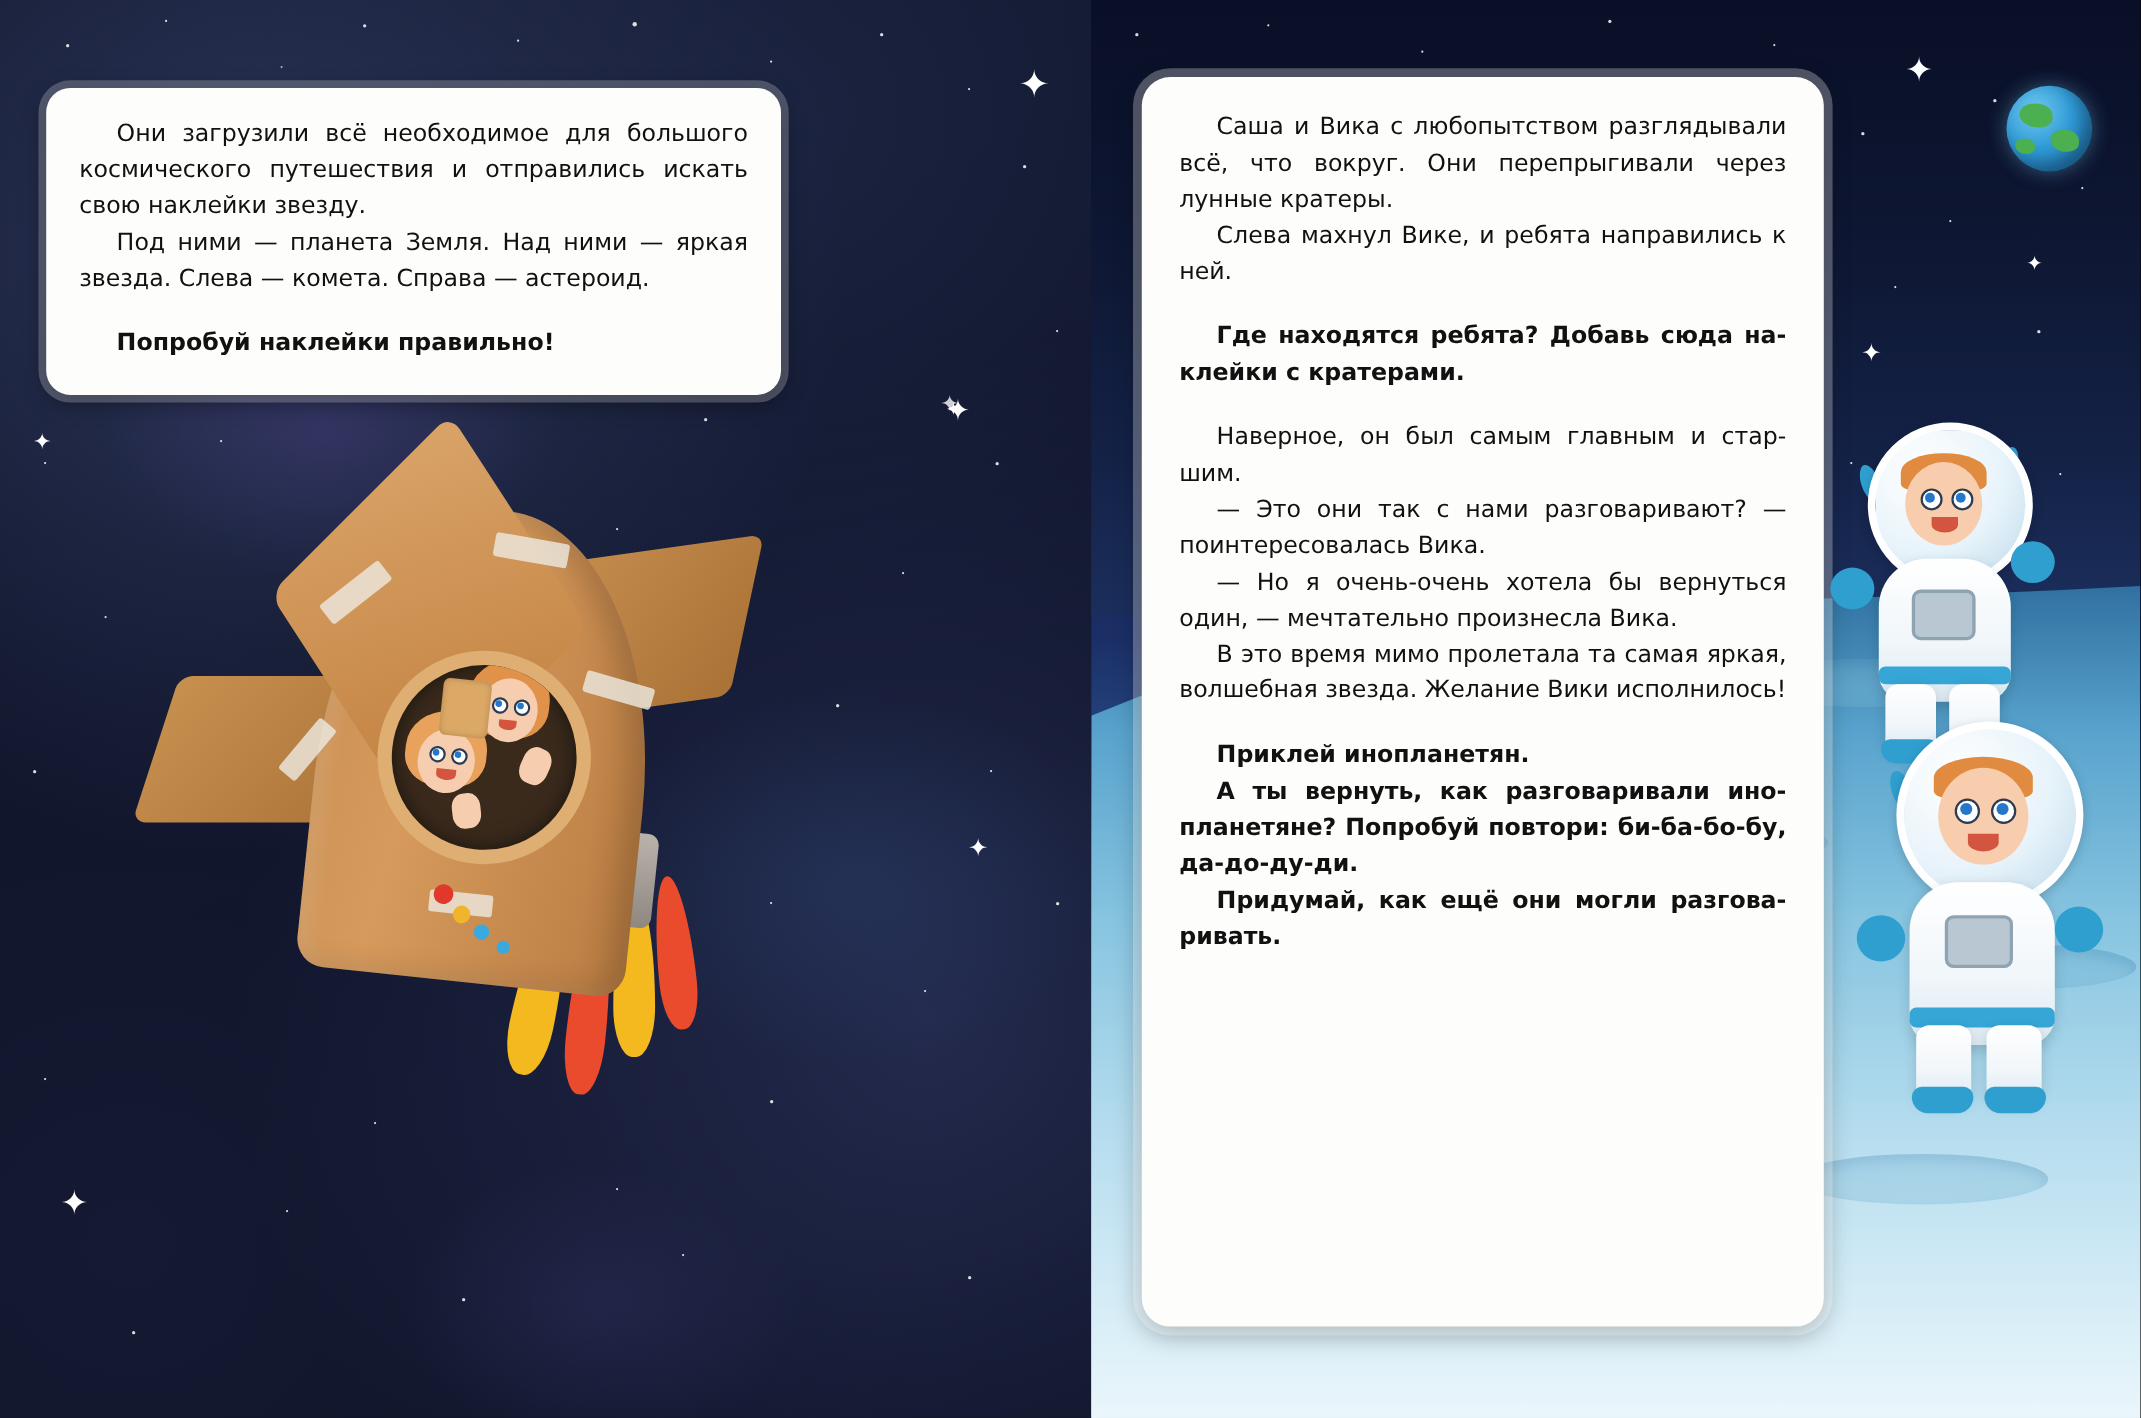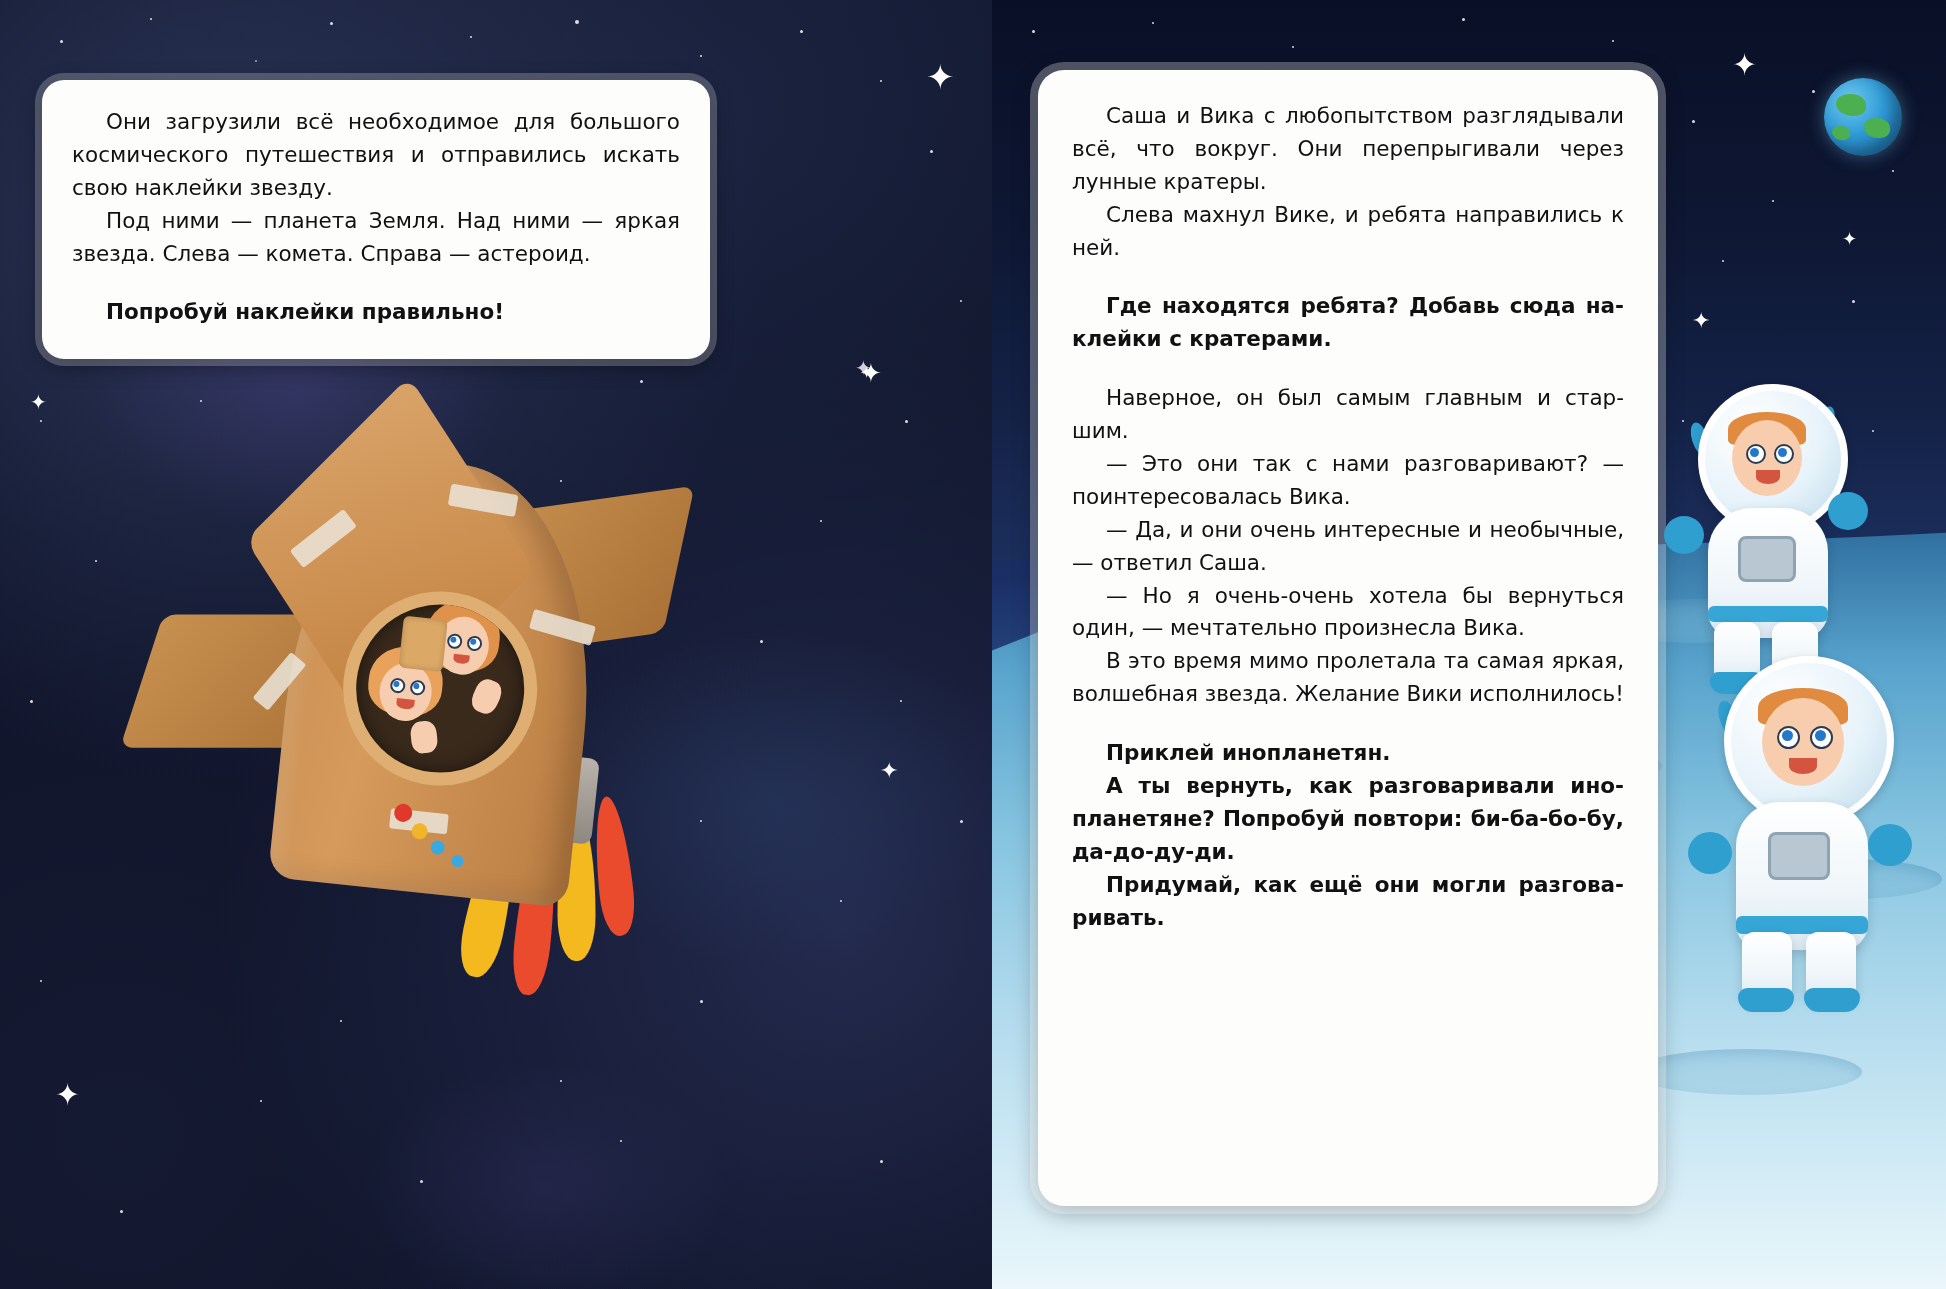--- a/index.html
+++ b/index.html
@@ -435,21 +435,20 @@
     </div>
 
     <div class="card-right">
       <p class="txt indent">Саша и Вика с любопытством разгляды­вали всё, что вокруг. Они перепрыгивали че­рез лунные кратеры.</p>
       <p class="txt indent">Слева махнул Вике, и ребята направились к ней.</p>
       <div class="gap-md"></div>
       <p class="txt bold indent">Где находятся ребята? Добавь сюда на­клейки с кратерами.</p>
       <div class="gap-md"></div>
       <p class="txt indent">Наверное, он был самым главным и стар­шим.</p>
       <p class="txt indent">— Это они так с нами разговарива­ют? — поинтересовалась Вика.</p>
-      <p class="txt indent">— Да, и они очень интересные и не­обычные, — ответил Саша.</p>
       <p class="txt indent">— Но я очень-очень хотела бы вернуть­ся один, — мечтательно произнесла Вика.</p>
       <p class="txt indent">В это время мимо пролетала та самая яркая, волшебная звезда. Желание Вики ис­полнилось!</p>
       <div class="gap-md"></div>
       <p class="txt bold indent">Приклей инопланетян.</p>
       <p class="txt bold indent">А ты вернуть, как разговаривали ино­планетяне? Попробуй повтори: би-ба-бо-бу, да-до-ду-ди.</p>
       <p class="txt bold indent">Придумай, как ещё они могли разгова­ривать.</p>
     </div>
 
     <div class="astro" style="left:660px;top:360px;width:300px;height:330px;">
       <div class="antenna" style="left:40px;top:62px;width:16px;height:34px;transform:rotate(-18deg);"></div>

